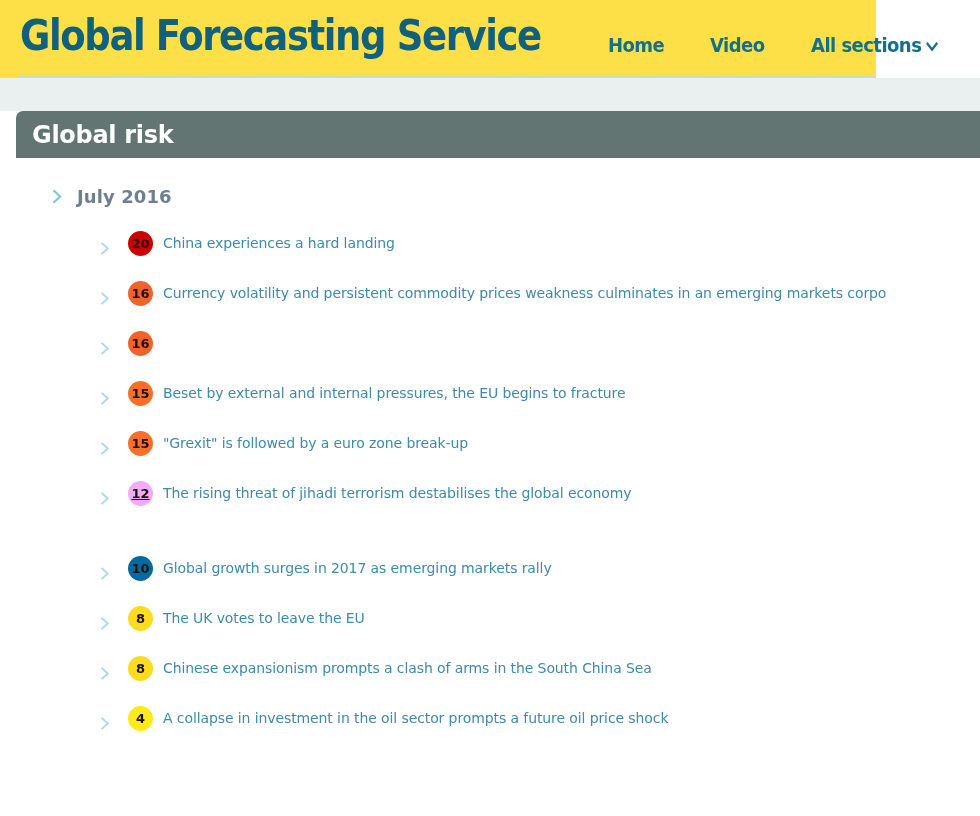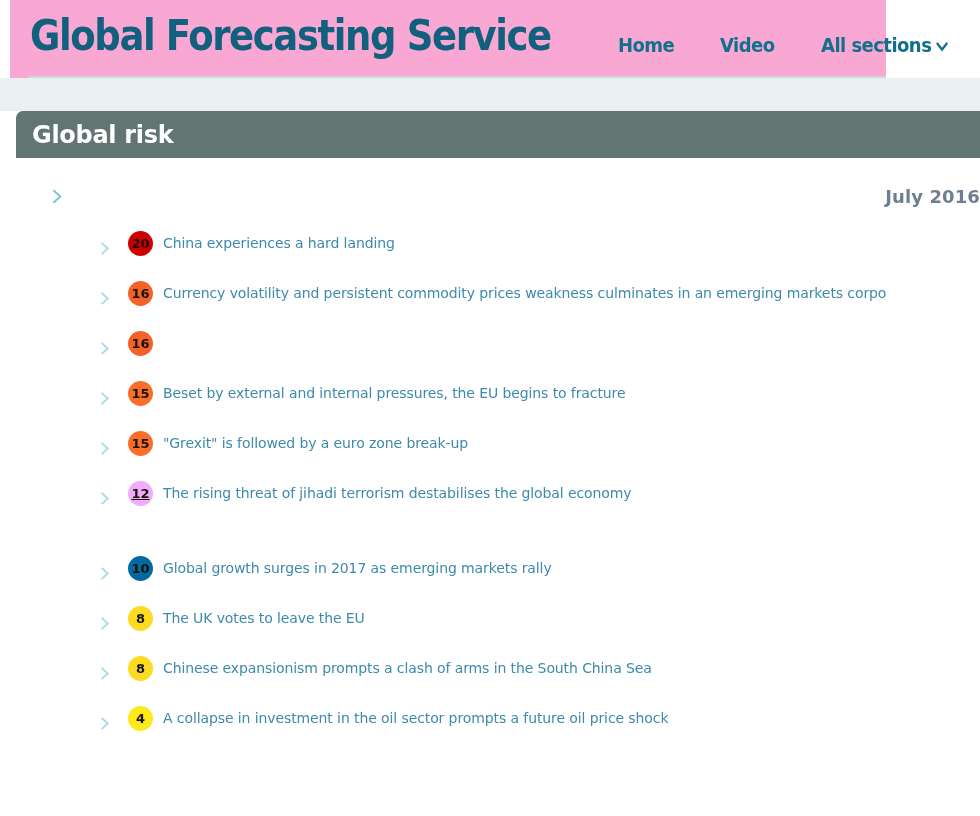--- a/index.html
+++ b/index.html
@@ -11,25 +11,25 @@
     height: 816px;
     background: #ffffff;
     font-family: "DejaVu Sans", sans-serif;
     overflow: hidden;
     position: relative;
   }
 
   
   .site-header {
     position: absolute;
-    left: 10px;
+    left: 0;
     top: 0;
     width: 876px;
     height: 78px;
-    background: #f9a8d4;
+    background: #fde047;
     box-sizing: border-box;
   }
   .site-header:after {
     content: "";
     position: absolute;
     left: 18px;
     right: 0;
     bottom: 0;
     height: 2px;
     background: #cfd8d8;
@@ -127,21 +127,20 @@
     padding-top: 24px;
   }
 
   
   .month-row {
     display: flex;
     align-items: center;
     padding-left: 36px;
     height: 28px;
     cursor: pointer;
-    justify-content: space-between;
   }
   .chevron {
     display: inline-block;
     width: 11px;
     height: 15px;
     flex: 0 0 auto;
   }
   .chevron svg { display: block; }
   .month-label {
     margin-left: 14px;

